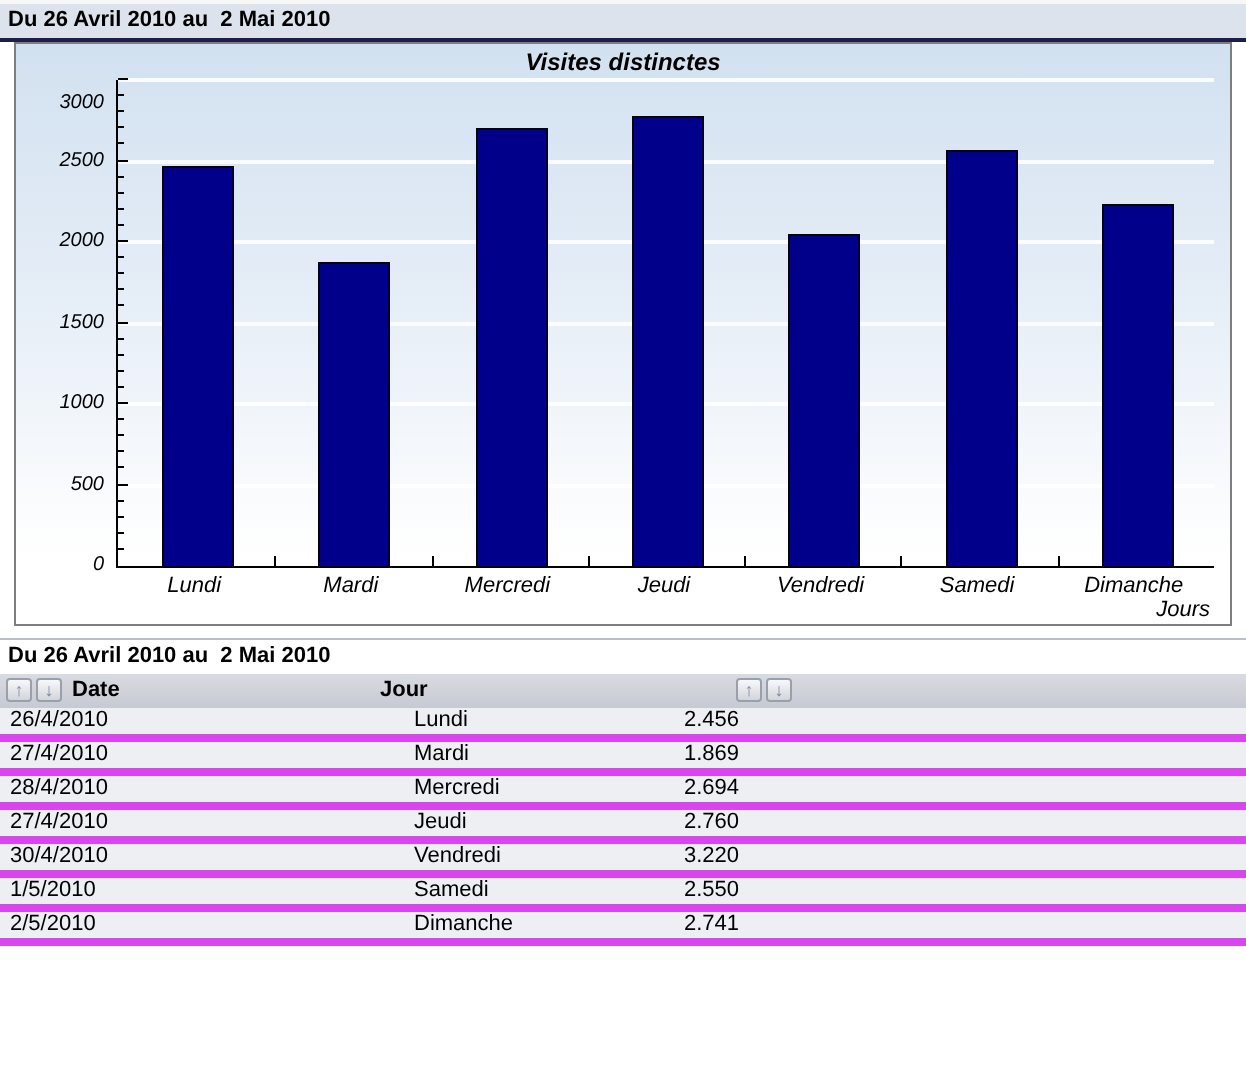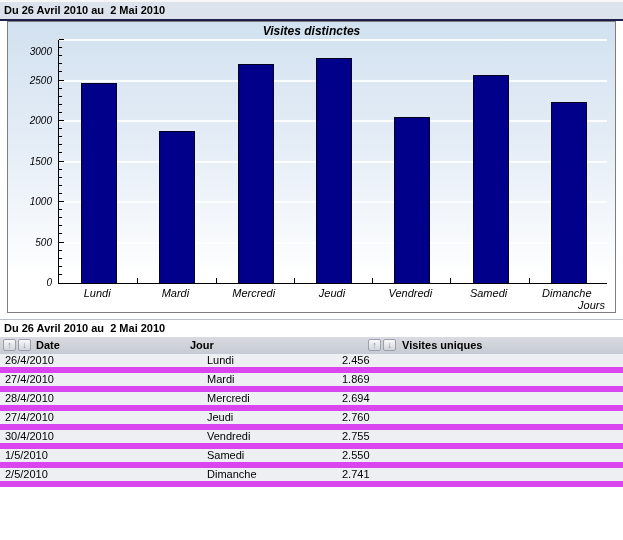--- a/index.html
+++ b/index.html
@@ -50,21 +50,21 @@
     position:relative; height:17px;
     background:linear-gradient(180deg,#d8dbe1 0%, #c6cad2 100%);
   }
   .thead .lbl { position:absolute; top:0; line-height:17px; font-weight:bold; }
   .sort-btn {
     position:absolute; top:2px; width:13px; height:12px; box-sizing:border-box;
     border:1px solid #9aa0aa; border-radius:2px;
     background:linear-gradient(180deg,#f7f8fa,#d2d5db);
     color:#7c8aa4; font-size:9px; line-height:10px; text-align:center; cursor:pointer;
   }
-  .trow { position:relative; height:13px; line-height:13px; background:#edeff3; border-bottom:6px solid #d946ef;text-align:center; }
+  .trow { position:relative; height:13px; line-height:13px; background:#edeff3; border-bottom:4px solid #d946ef;text-align:center; }
   .trow span { position:absolute; top:0; }
   .c1 { left:5px; }  .c2 { left:207px; }  .c3 { left:342px; }
   .total-line { margin-top:12px; padding-left:8px; font-weight:bold; }
 </style>
 </head>
 <body>
 
 <div>
   <div class="top-strip"></div>
 
@@ -148,21 +148,20 @@
 
   <div class="table-date-range">Du 26 Avril 2010 au  2 Mai 2010</div>
 
   <div class="thead">
     <div class="sort-btn" style="left:3px">↑</div>
     <div class="sort-btn" style="left:18px">↓</div>
     <div class="lbl" style="left:36px">Date</div>
     <div class="lbl" style="left:190px">Jour</div>
     <div class="sort-btn" style="left:368px">↑</div>
     <div class="sort-btn" style="left:383px">↓</div>
-    <div class="lbl" style="left:402px">Visites uniques</div>
   </div>
 
   <div id="tbody">
       <div class="trow">
         <span class="c1">26/4/2010</span>
         <span class="c2">Lundi</span>
         <span class="c3">2.456</span>
       </div>
       <div class="trow">
         <span class="c1">27/4/2010</span>
@@ -175,21 +174,21 @@
         <span class="c3">2.694</span>
       </div>
       <div class="trow">
         <span class="c1">27/4/2010</span>
         <span class="c2">Jeudi</span>
         <span class="c3">2.760</span>
       </div>
       <div class="trow">
         <span class="c1">30/4/2010</span>
         <span class="c2">Vendredi</span>
-        <span class="c3">2.755</span>
+        <span class="c3">3.220</span>
       </div>
       <div class="trow">
         <span class="c1">1/5/2010</span>
         <span class="c2">Samedi</span>
         <span class="c3">2.550</span>
       </div>
       <div class="trow">
         <span class="c1">2/5/2010</span>
         <span class="c2">Dimanche</span>
         <span class="c3">2.741</span>

